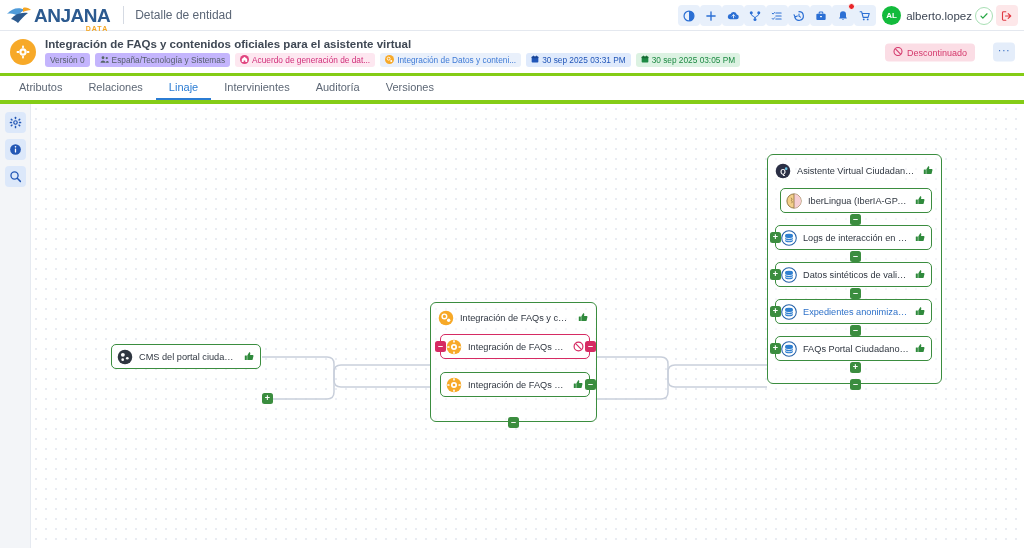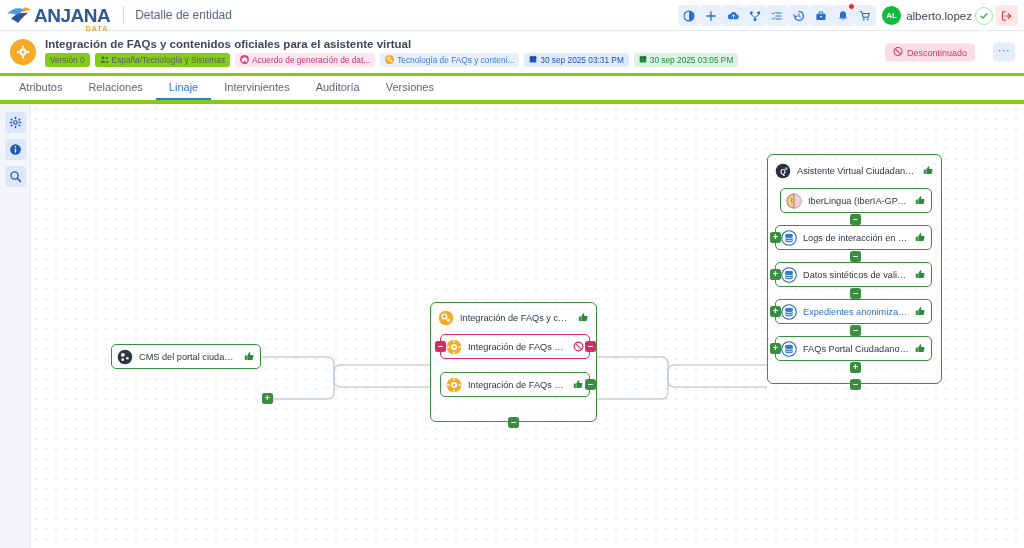--- a/index.html
+++ b/index.html
@@ -75,21 +75,21 @@
     flex: 0 0 26px; margin-right: 9px;
   }
   .hdr-main { display: flex; flex-direction: column; gap: 3px; }
   .hdr-title { font-size: 11.5px; font-weight: bold; color: #3f4854; }
   .chips { display: flex; align-items: center; gap: 5px; }
   .chip {
     height: 14px; border-radius: 3px; padding: 0 5px;
     display: flex; align-items: center; gap: 3px;
     font-size: 8.3px; white-space: nowrap; cursor: pointer;
   }
-  .chip-gray { background: #84cc16; color: #555e6b; }
+  .chip-gray { background: #c4b5fd; color: #555e6b; }
   .chip-pink { background: #fde7f0; color: #d12d79; }
   .chip-orange { background: #e9f0fb; color: #3e7ad6; }
   .chip-date-b { background: #dfeafc; color: #2156b8; }
   .chip-date-g { background: #dcf2e2; color: #1d8a43; }
   .chip-ic { width: 9px; height: 9px; border-radius: 50%; flex: 0 0 9px;
              display: flex; align-items: center; justify-content: center; }
 
   .hdr-right {
     position: absolute; right: 9px; top: 50%; transform: translateY(-50%);
     display: flex; align-items: center; gap: 18px;
@@ -306,21 +306,21 @@
         <span>Acuerdo de generación de dat...</span>
       </div>
 
       <div class="chip chip-orange">
         <span class="chip-ic" style="background:#f7a928;">
           <svg width="7" height="7" viewBox="0 0 12 12">
               <circle cx="4.6" cy="4.6" r="2.5" fill="none" stroke="#fff" stroke-width="1.5"></circle>
               <circle cx="9" cy="8.6" r="1.7" fill="#fff"></circle>
             </svg>
         </span>
-        <span>Tecnología de FAQs y conteni...</span>
+        <span>Integración de Datos y conteni...</span>
       </div>
 
       <div class="chip chip-date-b">
         <span>
           <svg width="8" height="8" viewBox="0 0 12 12">
               <rect x="1" y="2.2" width="10" height="9" rx="1.2" fill="#2156b8"></rect>
               <rect x="1" y="2.2" width="10" height="2.6" rx="1.2" fill="#1a4596"></rect>
               <rect x="3" y="0.8" width="1.4" height="2.4" rx="0.6" fill="#1a4596"></rect>
               <rect x="7.6" y="0.8" width="1.4" height="2.4" rx="0.6" fill="#1a4596"></rect>
             </svg>

